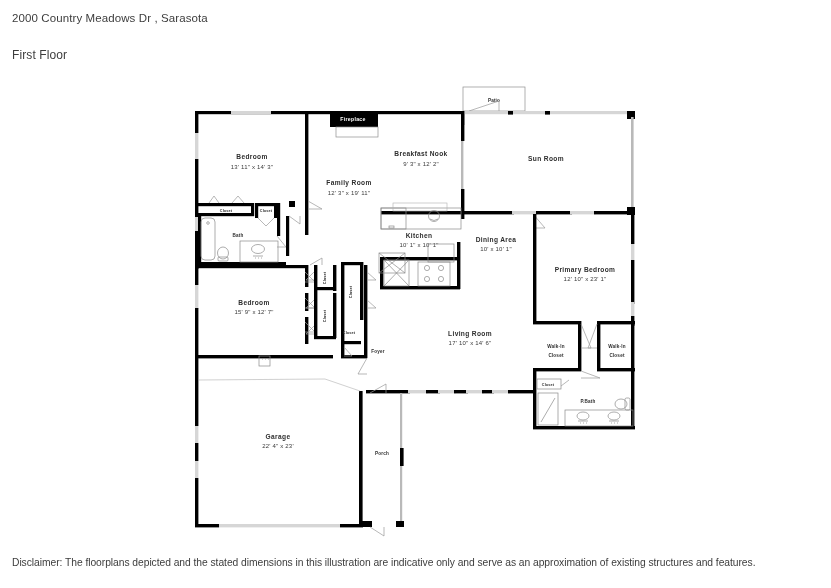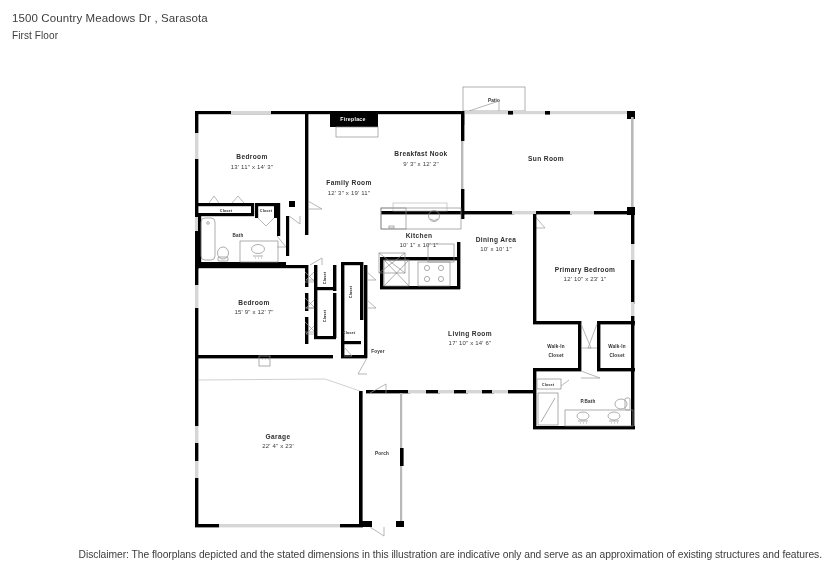--- a/index.html
+++ b/index.html
@@ -22,46 +22,46 @@
     top: 10px;
     width: 500px;
   }
   #header .addr {
     font-size: 11.5px;
     color: #3d3d3d;
     line-height: 17px;
     letter-spacing: 0.1px;
   }
   #header .floor {
-    font-size: 10px;
+    font-size: 12px;
     color: #3d3d3d;
     line-height: 17px;
     letter-spacing: 0.1px;
+    margin-top: 20px;
   }
   #plan {
     position: absolute;
     left: 0;
     top: 0;
     width: 831px;
     height: 540px;
   }
   #plan svg { display: block; }
   #disclaimer {
     position: absolute;
     left: 12px;
     top: 543px;
     width: 810px;
   }
   #disclaimer p {
-    margin: 4px 0 5px 0;
+    margin: 12px 0 5px 0;
     font-size: 10.3px;
     line-height: 16px;
     color: #3d3d3d;
     letter-spacing: -0.05px;
-    text-align: right;
   }
   .rm-name {
     font-size: 6.6px;
     font-weight: bold;
     fill: #2e2e2e;
     letter-spacing: 0.35px;
   }
   .rm-dim {
     font-size: 6.0px;
     fill: #3a3a3a;
@@ -90,21 +90,21 @@
   .openwall { fill: #d6d6d6; }
   .fx { fill: none; stroke: #8a8a8a; stroke-width: 0.7; }
   .fxl { fill: none; stroke: #b0b0b0; stroke-width: 0.6; }
   .door { fill: none; stroke: #9a9a9a; stroke-width: 0.7; }
   .boxline { fill: #ffffff; stroke: #8f8f8f; stroke-width: 0.7; }
 </style>
 </head>
 <body>
 
 <div id="header">
-  <div class="addr">1500 Country Meadows Dr , Sarasota</div>
+  <div class="addr">2000 Country Meadows Dr , Sarasota</div>
   <div class="floor">First Floor</div>
 </div>
 
 <div id="plan">
 <svg width="831" height="540" viewBox="0 0 831 540" xmlns="http://www.w3.org/2000/svg">
 
   <rect class="boxline" x="463" y="87" width="62" height="24"></rect>
   <text class="rm-small" x="494" y="102" text-anchor="middle">Patio</text>
   <path class="door" d="M469 111 L499 101 L499 111"></path>
 

